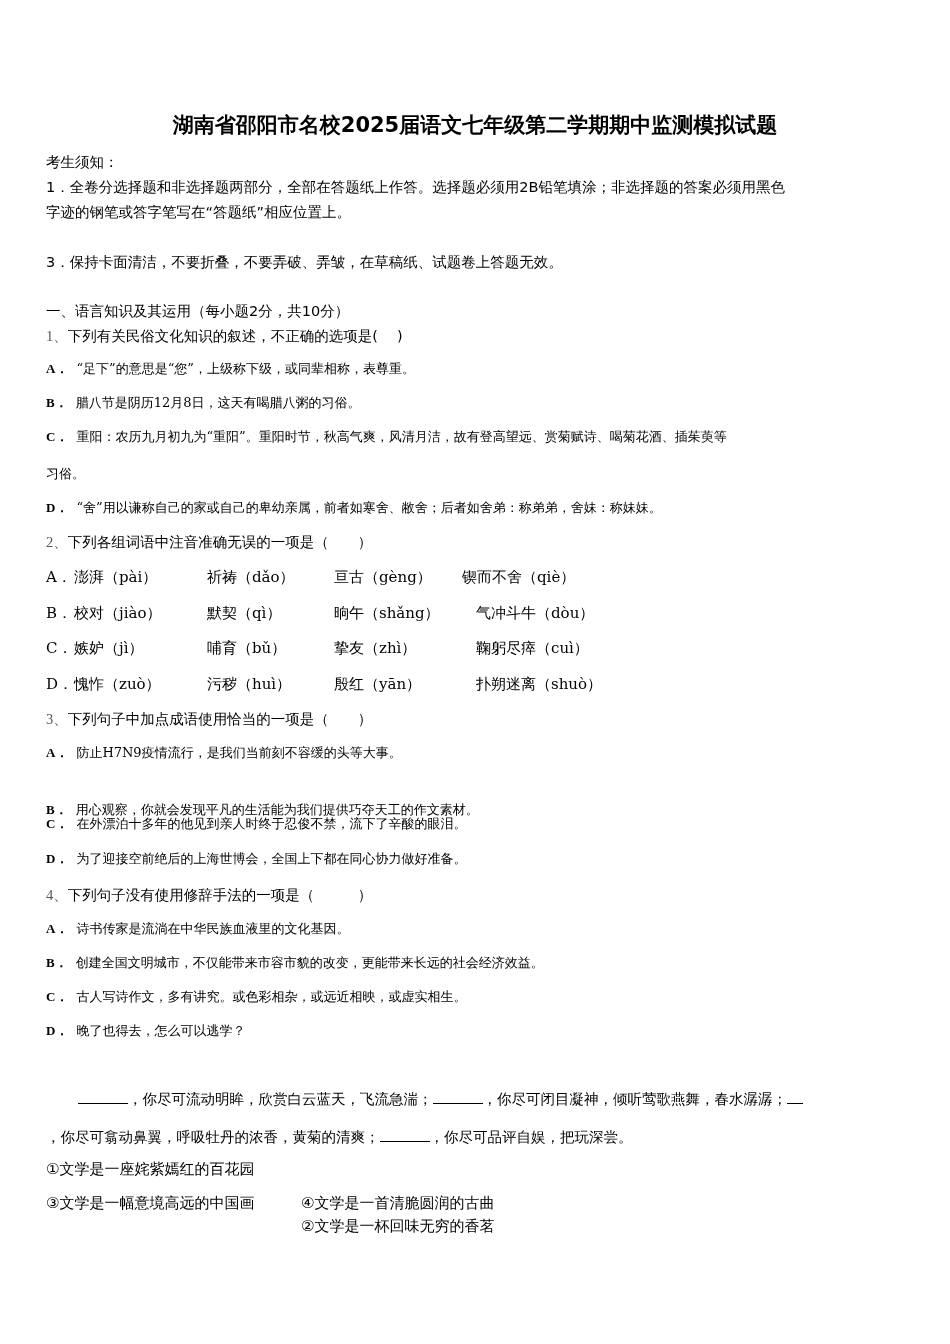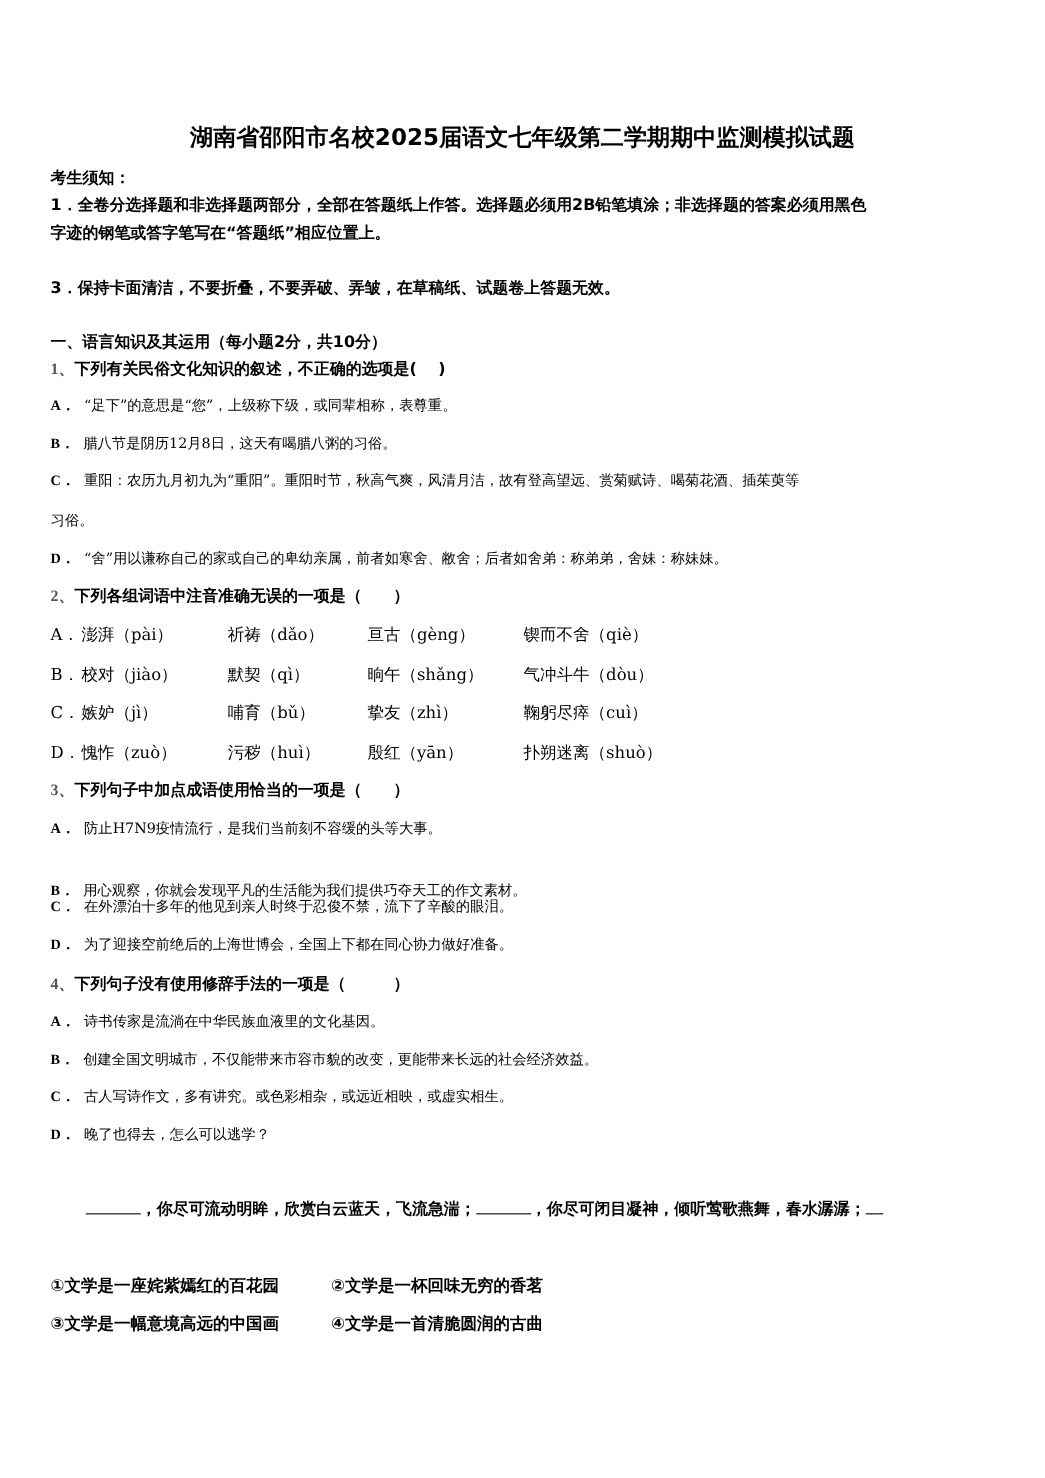--- a/index.html
+++ b/index.html
@@ -3,21 +3,21 @@
 <meta charset="utf-8">
 <style>
   html, body { margin: 0; padding: 0; background: #ffffff; }
   body { width: 950px; height: 1344px; position: relative; overflow: hidden;
          font-family: "DejaVu Serif", "Liberation Serif", serif; color: #000; }
   .page { position: absolute; left: 0; top: 0; width: 950px; height: 1344px; }
   .title { position: absolute; left: 0; width: 950px; top: 111px; text-align: center;
            font-family: "DejaVu Sans", "Liberation Sans", sans-serif; font-weight: bold;
            font-size: 21px; letter-spacing: 0px; }
   .line { position: absolute; left: 46px; font-size: 13px; white-space: nowrap; line-height: 20px; }
-  .notice { font-family: "DejaVu Sans", "Liberation Sans", sans-serif; font-size: 14.5px; font-weight: bold; }
+  .notice { font-family: "DejaVu Sans", "Liberation Sans", sans-serif; font-size: 14.5px; }
   .opt-letter { font-weight: bold; font-family: "Liberation Serif", serif; margin-right: 8px; }
   .qnum { color: #555; font-family: "Liberation Serif", serif; }
   .cell { position: absolute; font-size: 15px; white-space: nowrap; line-height: 20px; }
   .blank { display: inline-block; border-bottom: 1px solid #000; height: 14px; vertical-align: baseline; }
 </style>
 </head>
 <body>
 
 <div class="page">
 
@@ -40,21 +40,21 @@
   <div class="line" style="top:498px"><span class="opt-letter">D．</span><span>“舍”用以谦称自己的家或自己的卑幼亲属，前者如寒舍、敝舍；后者如舍弟：称弟弟，舍妹：称妹妹。</span></div>
 
   <div class="line notice" style="top:532px">
     <span class="qnum">2、</span><span>下列各组词语中注音准确无误的一项是（　　）</span>
   </div>
 
   <div class="cell" style="left:46px;top:567px">A．</div>
   <div class="cell" style="left:74px;top:567px">澎湃（pài）</div>
   <div class="cell" style="left:207px;top:567px">祈祷（dǎo）</div>
   <div class="cell" style="left:334px;top:567px">亘古（gèng）</div>
-  <div class="cell" style="left:476px;top:567px">锲而不舍（qiè）</div>
+  <div class="cell" style="left:462px;top:567px">锲而不舍（qiè）</div>
 
   <div class="cell" style="left:46px;top:603px">B．</div>
   <div class="cell" style="left:74px;top:603px">校对（jiào）</div>
   <div class="cell" style="left:207px;top:603px">默契（qì）</div>
   <div class="cell" style="left:334px;top:603px">晌午（shǎng）</div>
   <div class="cell" style="left:476px;top:603px">气冲斗牛（dòu）</div>
 
   <div class="cell" style="left:46px;top:638px">C．</div>
   <div class="cell" style="left:74px;top:638px">嫉妒（jì）</div>
   <div class="cell" style="left:207px;top:638px">哺育（bǔ）</div>
@@ -79,18 +79,21 @@
     <span class="qnum">4、</span><span>下列句子没有使用修辞手法的一项是（　　　）</span>
   </div>
   <div class="line" style="top:919px"><span class="opt-letter">A．</span><span>诗书传家是流淌在中华民族血液里的文化基因。</span></div>
   <div class="line" style="top:953px"><span class="opt-letter">B．</span><span>创建全国文明城市，不仅能带来市容市貌的改变，更能带来长远的社会经济效益。</span></div>
   <div class="line" style="top:987px"><span class="opt-letter">C．</span><span>古人写诗作文，多有讲究。或色彩相杂，或远近相映，或虚实相生。</span></div>
   <div class="line" style="top:1021px"><span class="opt-letter">D．</span><span>晚了也得去，怎么可以逃学？</span></div>
 
   <div class="line notice" style="top:1089px;left:78px">
     <span class="blank" style="width:50px"></span><span>，你尽可流动明眸，欣赏白云蓝天，飞流急湍；</span><span class="blank" style="width:50px"></span><span>，你尽可闭目凝神，倾听莺歌燕舞，春水潺潺；</span><span class="blank" style="width:16px"></span>
   </div>
+  <div class="line notice" style="top:1127px">
+    <span>，你尽可翕动鼻翼，呼吸牡丹的浓香，黄菊的清爽；</span><span class="blank" style="width:50px"></span><span>，你尽可品评自娱，把玩深尝。</span>
+  </div>
   <div class="cell notice" style="left:46px;top:1159px">①文学是一座姹紫嫣红的百花园</div>
-  <div class="cell notice" style="left:301px;top:1159px">②文学是一杯回味无穷的香茗</div>
+  <div class="cell notice" style="left:301px;top:1216px">②文学是一杯回味无穷的香茗</div>
   <div class="cell notice" style="left:46px;top:1193px">③文学是一幅意境高远的中国画</div>
   <div class="cell notice" style="left:301px;top:1193px">④文学是一首清脆圆润的古曲</div>
 
 </div>
 
 </body></html>

